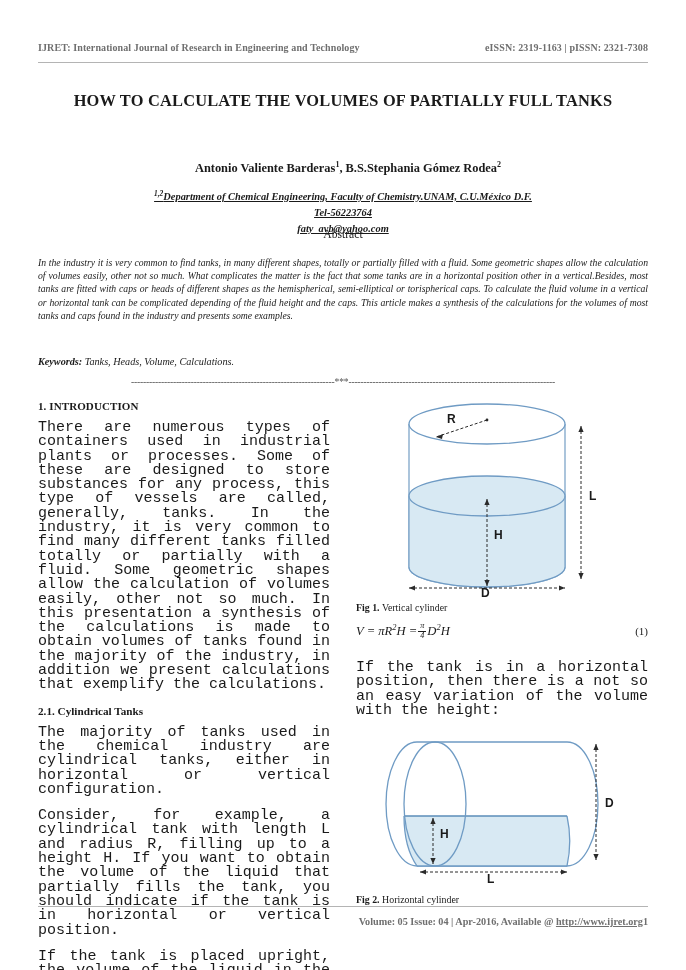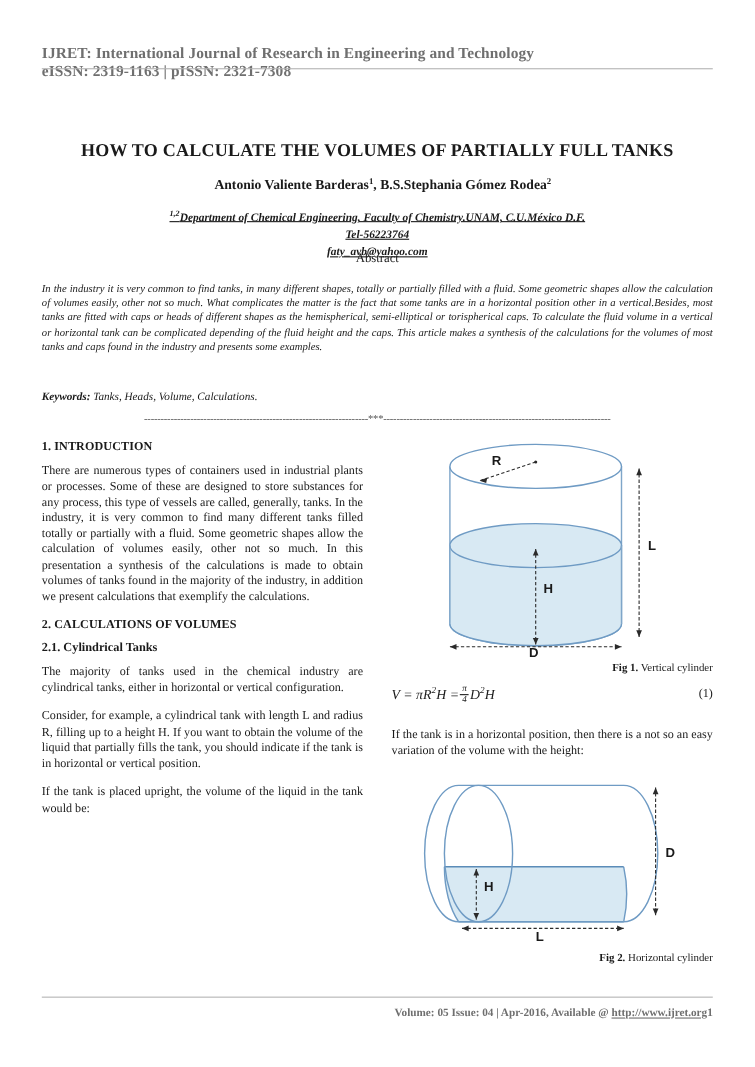--- a/index.html
+++ b/index.html
@@ -26,24 +26,23 @@
   .runhead {
     position: absolute;
     left: 38px;
     top: 42px;
     width: 610px;
     display: flex;
     justify-content: space-between;
     align-items: baseline;
     font-family: "Liberation Serif", serif;
     font-weight: bold;
-    font-size: 14px;
+    font-size: 10px;
     color: #6f6f6f;
     letter-spacing: 0.1px;
-    flex-direction: column;
   }
   .runhead .rh-right { white-space: nowrap; }
   .rule-top {
     position: absolute;
     left: 38px;
     top: 62px;
     width: 610px;
     height: 1px;
     background: #b4b4b4;
   }
@@ -52,21 +51,20 @@
   .title {
     position: absolute;
     left: 60px;
     top: 84px;
     width: 566px;
     text-align: center;
     font-weight: bold;
     font-size: 16.4px;
     line-height: 33px;
     letter-spacing: 0.2px;
-    margin-top: 36px;
   }
 
   
   .authors {
     position: absolute;
     left: 58px;
     top: 160px;
     width: 580px;
     text-align: center;
     font-weight: bold;
@@ -152,28 +150,29 @@
     font-weight: bold;
     letter-spacing: 0.1px;
   }
   h3.sub {
     margin: 0 0 9px 0;
     font-size: 11.2px;
     font-weight: bold;
   }
   p.body {
     margin: 0 0 12px 0;
-    font-size: 11px;
+    font-size: 15px;
     line-height: 14.3px;
     text-align: justify;
+    font-family: Liberation Mono, monospace;
   }
 
   
   .fig-cap {
-    text-align: right;
+    text-align: left;
     font-size: 9.9px;
     margin-top: 4px;
   }
   .fig-cap b { font-weight: bold; }
 
   .figbox { position: relative; }
   .fig1 { width: 292px; height: 198px; }
   .fig2 { width: 292px; height: 160px; }
 
   .lbl {
@@ -276,21 +275,20 @@
   <div class="keywords">
     <b>Keywords:</b><span> Tanks, Heads, Volume, Calculations.</span>
   </div>
 
   <div class="sep">--------------------------------------------------------------------***---------------------------------------------------------------------</div>
 
   <div class="col-left">
     <h2 class="sec">1. INTRODUCTION</h2>
     <p class="body">There are numerous types of containers used in industrial plants or processes. Some of these are designed to store substances for any process, this type of vessels are called, generally, tanks. In the industry, it is very common to find many different tanks filled totally or partially with a fluid. Some geometric shapes allow the calculation of volumes easily, other not so much. In this presentation a synthesis of the calculations is made to obtain volumes of tanks found in the majority of the industry, in addition we present calculations that exemplify the calculations.</p>
 
-    <h2 class="sec">2. CALCULATIONS OF VOLUMES</h2>
 
     <h3 class="sub">2.1. Cylindrical Tanks</h3>
     <p class="body">The majority of tanks used in the chemical industry are cylindrical tanks, either in horizontal or vertical configuration.</p>
     <p class="body">Consider, for example, a cylindrical tank with length L and radius R, filling up to a height H. If you want to obtain the volume of the liquid that partially fills the tank, you should indicate if the tank is in horizontal or vertical position.</p>
     <p class="body">If the tank is placed upright, the volume of the liquid in the tank would be:</p>
   </div>
 
   <div class="col-right">
 
     <div class="figbox fig1">

